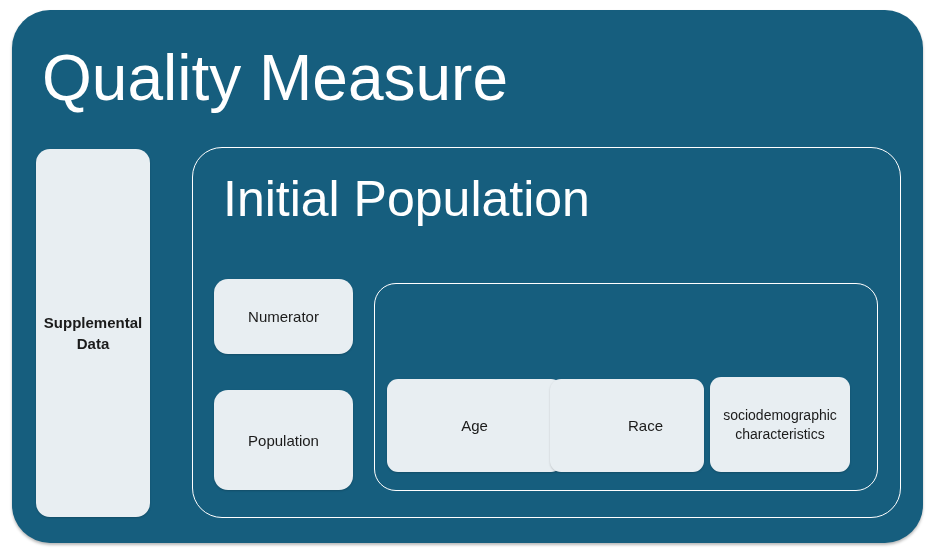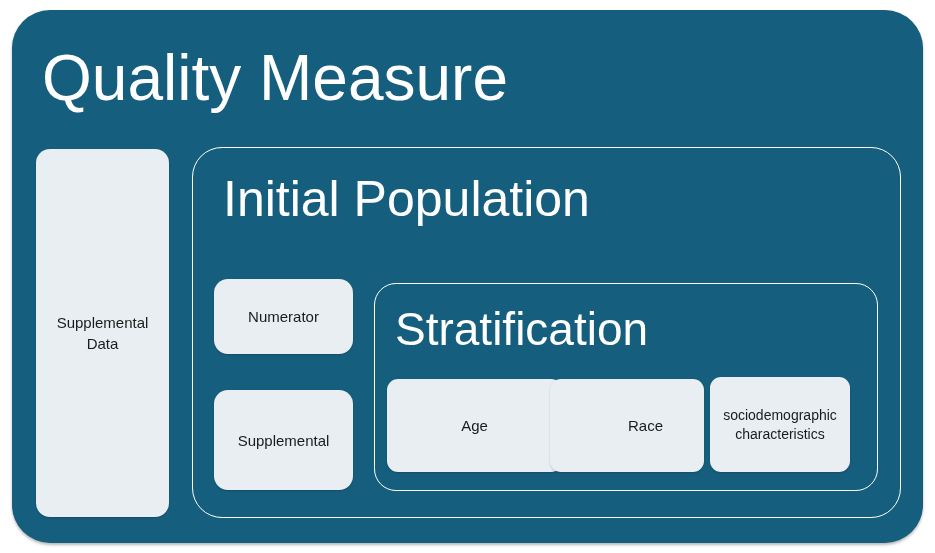--- a/index.html
+++ b/index.html
@@ -46,21 +46,21 @@
     align-items: center;
     justify-content: center;
     text-align: center;
     color: var(--label-text);
     font-size: 15px;
     line-height: 21px;
     box-shadow: 0 1px 2px rgba(0,0,0,0.18);
     padding: 4px 10px;
   }
 
-  .supplemental-box { left: 24px; top: 139px; width: 133px; height: 368px; }
+  .supplemental-box { left: 24px; top: 139px; width: 114px; height: 368px; font-weight: bold; }
 
   
   .outlined {
     border: 1.5px solid var(--outline);
     background: transparent;
   }
   .ip-box { left: 180px; top: 137px; width: 709px; height: 371px; border-radius: 30px; }
 
   .numerator-box   { left: 21px; top: 131px; width: 139px; height: 75px;  }
   .denominator-box { left: 21px; top: 242px; width: 139px; height: 100px; }
@@ -85,26 +85,25 @@
 
   <div class="abs outlined ip-box">
 
     <div class="abs heading ip-title">Initial Population</div>
 
     <div class="abs lightbox numerator-box">
       <span>Numerator</span>
     </div>
 
     <div class="abs lightbox denominator-box">
-      <span>Supplemental</span>
+      <span>Population</span>
     </div>
 
     <div class="abs outlined st-box">
 
-      <div class="abs heading st-title">Stratification</div>
 
       <div class="abs lightbox strat-item age-box">
         <span>Age</span>
       </div>
 
       <div class="abs lightbox strat-item race-box">
         <span>Race</span>
       </div>
 
       <div class="abs lightbox strat-item socio-box">

